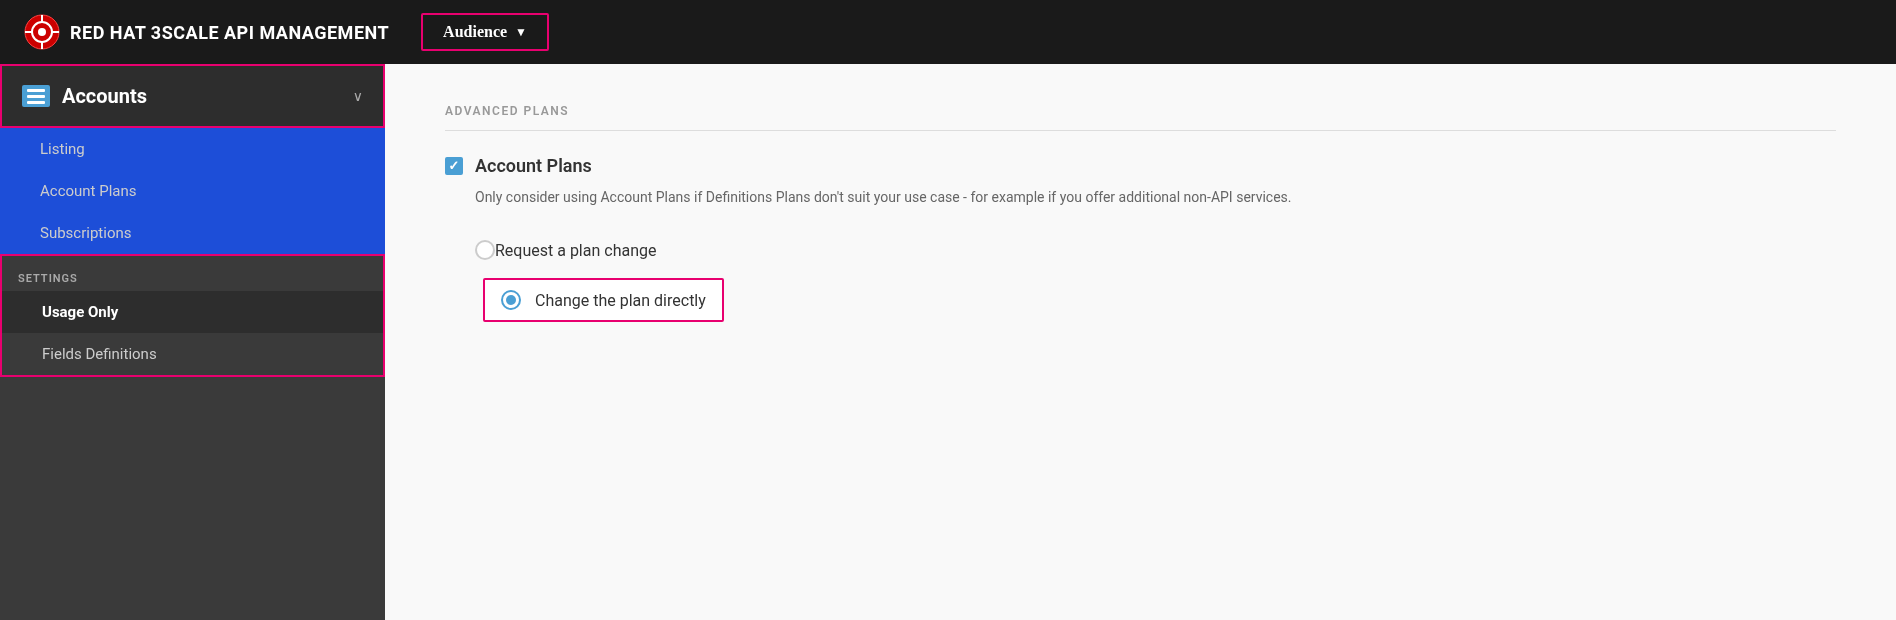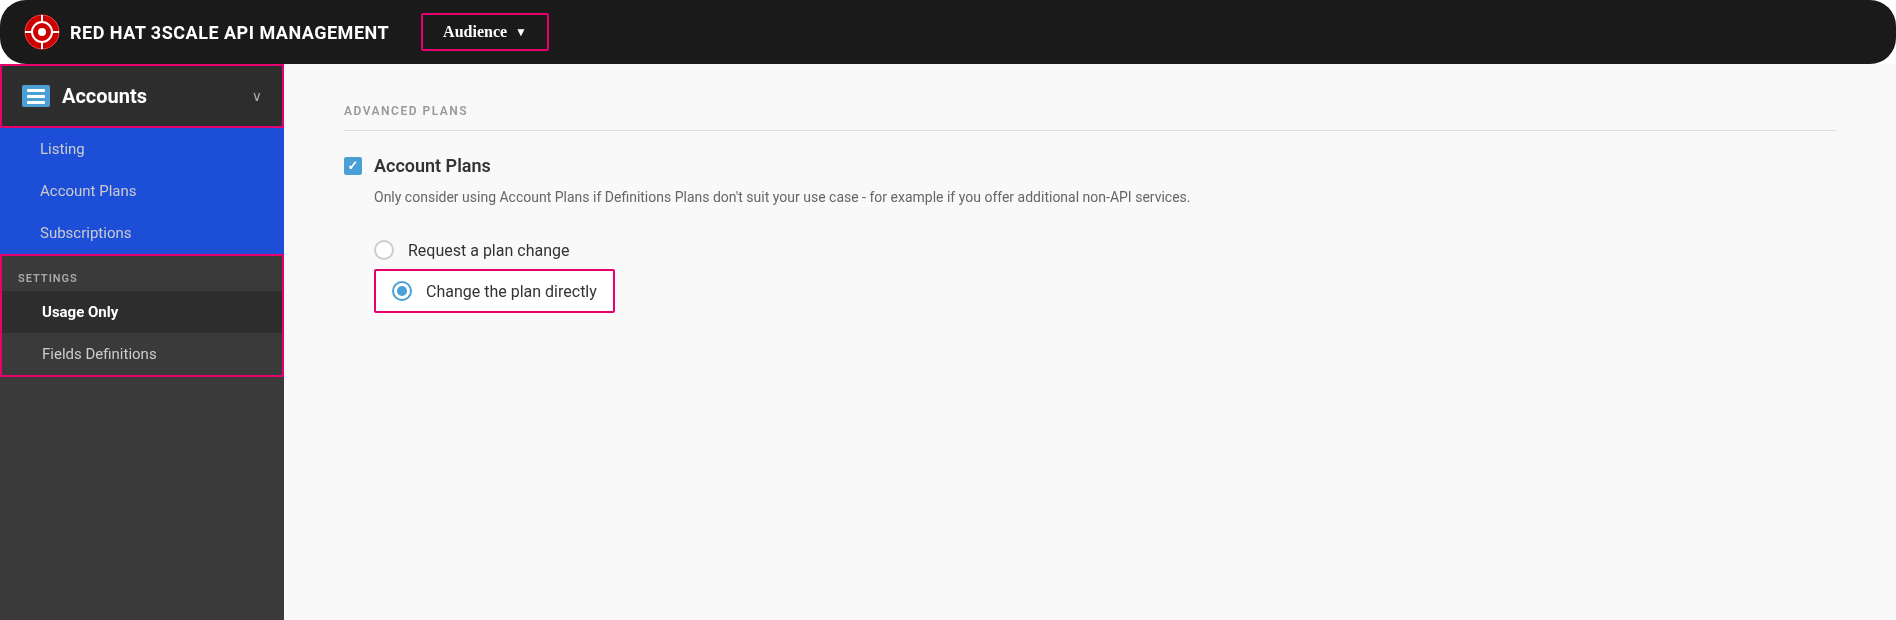--- a/index.html
+++ b/index.html
@@ -6,21 +6,20 @@
     body { font-family: -apple-system, BlinkMacSystemFont, 'Segoe UI', Roboto, sans-serif; display: flex; flex-direction: column; height: 620px; width: 1896px; overflow: hidden; }
 
     
     .topnav {
       background: #1a1a1a;
       height: 64px;
       display: flex;
       align-items: center;
       padding: 0 24px;
       flex-shrink: 0;
-      border-radius: 26px;
     }
     .topnav-logo {
       display: flex;
       align-items: center;
       gap: 10px;
       margin-right: 32px;
     }
     .logo-circle {
       width: 36px;
       height: 36px;
@@ -52,21 +51,21 @@
 
     
     .body-container {
       display: flex;
       flex: 1;
       overflow: hidden;
     }
 
     
     .sidebar {
-      width: 284px;
+      width: 385px;
       background: #3a3a3a;
       flex-shrink: 0;
       overflow-y: auto;
     }
     .sidebar-accounts {
       background: #2d2d2d;
       border: 2.5px solid #e8006f;
       display: flex;
       align-items: center;
       padding: 18px 20px;
@@ -188,22 +187,21 @@
       font-weight: 600;
       letter-spacing: 1.5px;
       color: #999;
       text-transform: uppercase;
       margin-bottom: 24px;
       margin-left: 30px;
     }
     .radio-row {
       display: flex;
       align-items: center;
-      gap: 14px;
-      margin-bottom: 9px;
+      margin-bottom: 18px;
       margin-left: 30px;
     }
     .radio-outer {
       width: 20px;
       height: 20px;
       border-radius: 50%;
       border: 2px solid #ccc;
       background: #fff;
       display: flex;
       align-items: center;
@@ -221,21 +219,21 @@
       background: #4a9fd4;
     }
     .radio-label {
       font-size: 16px;
       color: #333;
     }
     .radio-row-highlighted {
       border: 2.5px solid #e8006f;
       border-radius: 2px;
       padding: 10px 16px;
-      margin-left: 30px;
+      margin-left: 38px;
       display: flex;
       align-items: center;
       gap: 14px;
       background: #fff;
       width: fit-content;
     }
   </style>
 </head>
 <body>
 

